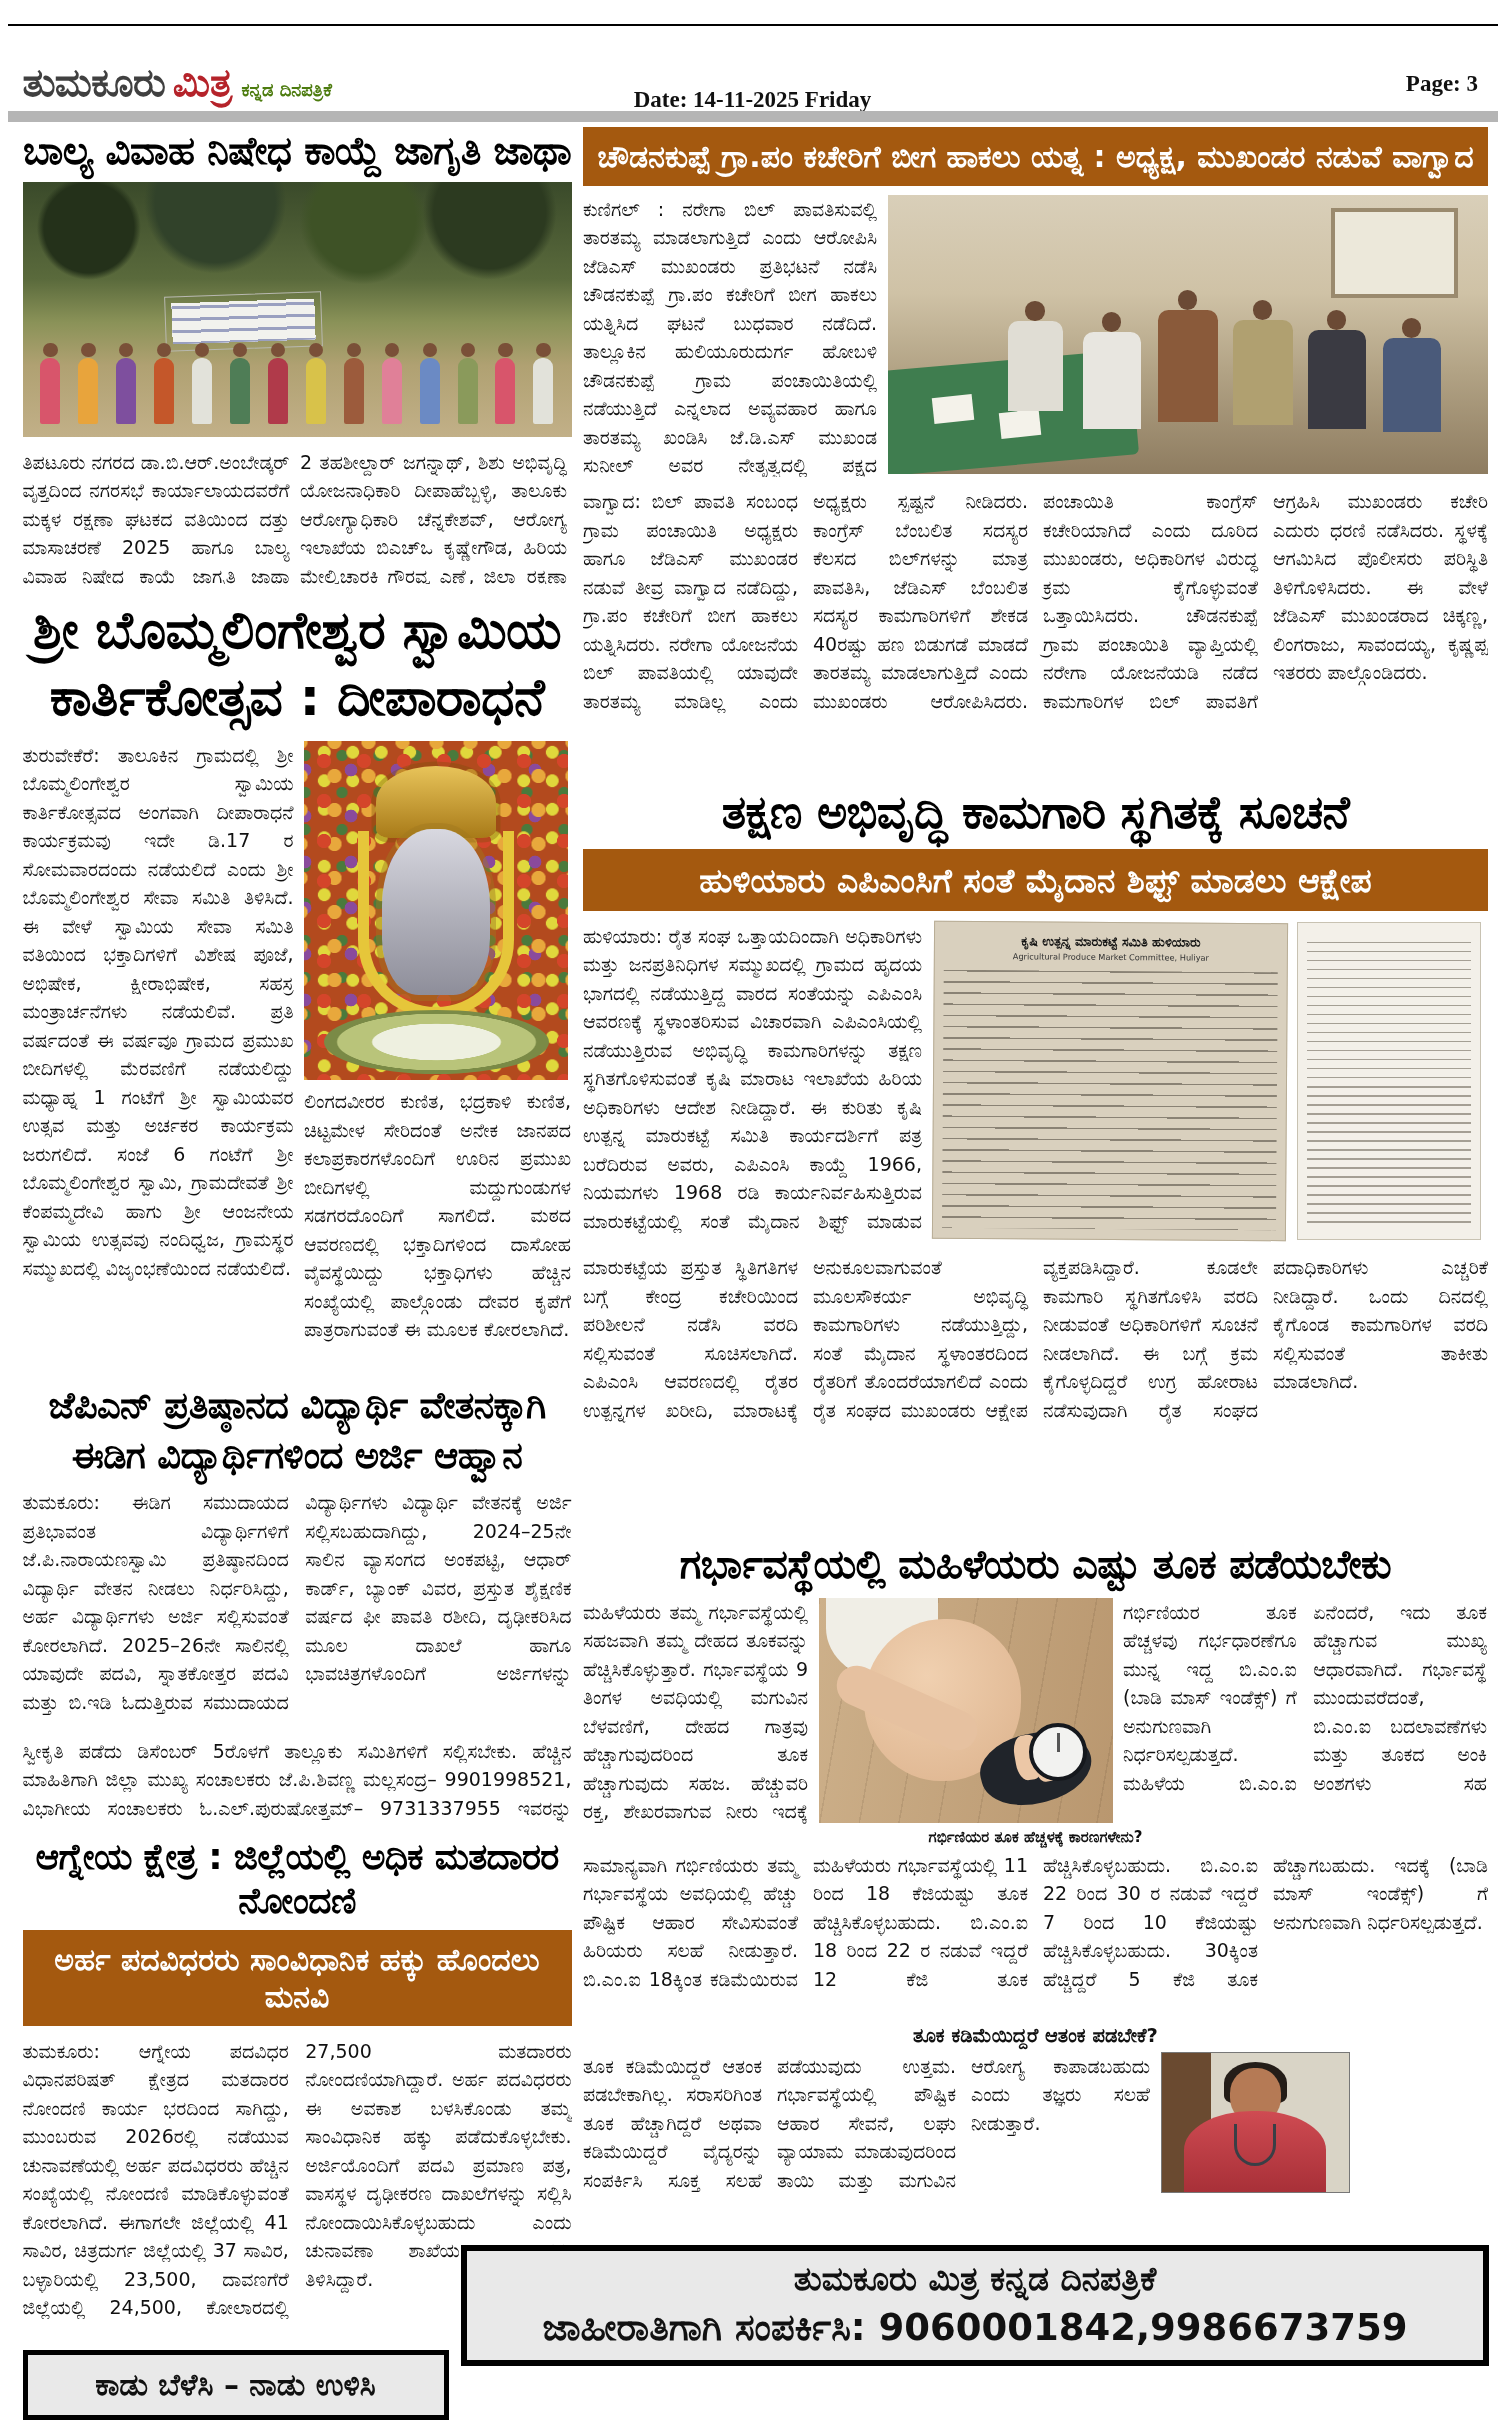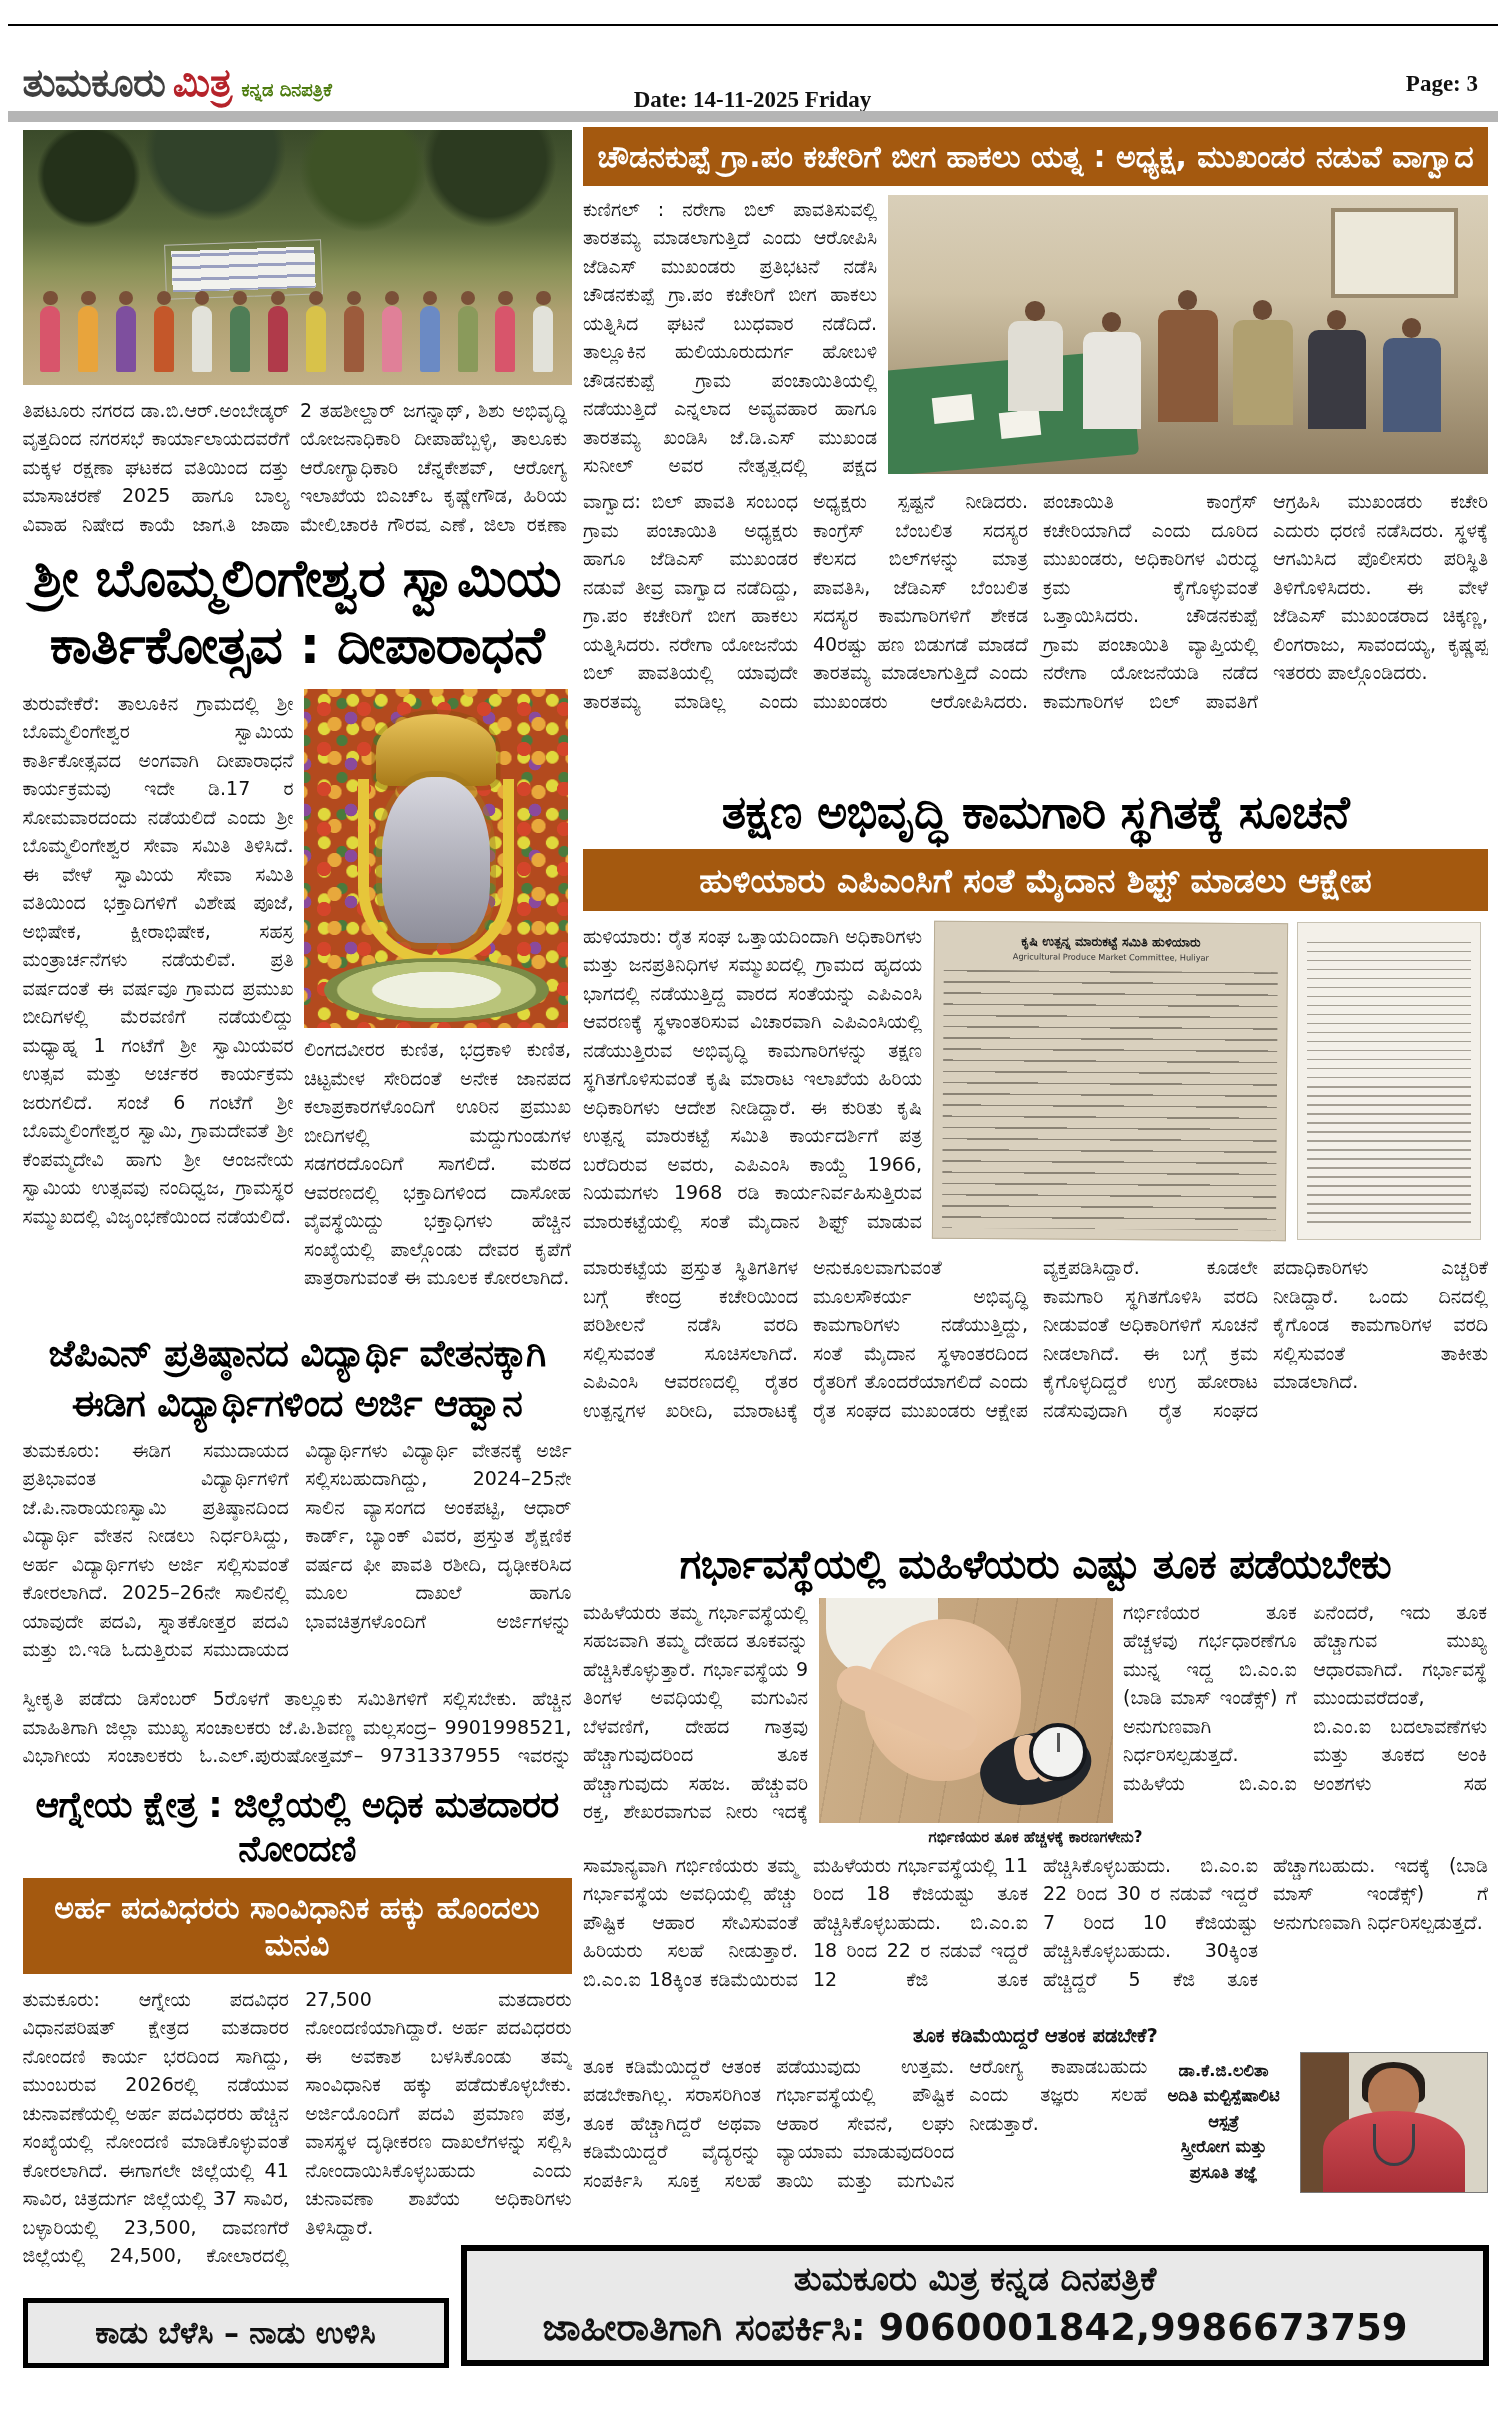--- a/index.html
+++ b/index.html
@@ -119,20 +119,21 @@
   <div class="masthead">
     <span class="black">ತುಮಕೂರು</span><span class="red">ಮಿತ್ರ</span><span class="tag">ಕನ್ನಡ ದಿನಪತ್ರಿಕೆ</span>
   </div>
   <div class="hdate">Date: 14-11-2025  Friday</div>
   <div class="hpage">Page: 3</div>
 </div>
 <div class="graybar"></div>
 
 <div class="col-left">
 
+  <div class="hl hl-jatha">ಬಾಲ್ಯ ವಿವಾಹ ನಿಷೇಧ ಕಾಯ್ದೆ ಜಾಗೃತಿ ಜಾಥಾ</div>
 
   <div class="photo photo-rally">
     <div class="rally-banner"></div>
     <div class="crowd">
       <div class="person" style="background:#d8556b"></div>
         <div class="person" style="background:#e8a43c"></div>
       <div class="person" style="background:#7e4f9e"></div>
         <div class="person" style="background:#c4572a"></div>
       <div class="person" style="background:#e2e2da"></div>
         <div class="person" style="background:#4f7d56"></div>
@@ -237,27 +238,20 @@
     </div>
     <div class="body-txt cols2" style="width:364px; height:226px;">ಗರ್ಭಿಣಿಯರ ತೂಕ ಹೆಚ್ಚಳವು ಗರ್ಭಧಾರಣೆಗೂ ಮುನ್ನ ಇದ್ದ ಬಿ.ಎಂ.ಐ (ಬಾಡಿ ಮಾಸ್ ಇಂಡೆಕ್ಸ್) ಗೆ ಅನುಗುಣವಾಗಿ ನಿರ್ಧರಿಸಲ್ಪಡುತ್ತದೆ. ಮಹಿಳೆಯ ಬಿ.ಎಂ.ಐ ಏನೆಂದರೆ, ಇದು ತೂಕ ಹೆಚ್ಚಾಗುವ ಮುಖ್ಯ ಆಧಾರವಾಗಿದೆ. ಗರ್ಭಾವಸ್ಥೆ ಮುಂದುವರೆದಂತೆ, ಬಿ.ಎಂ.ಐ ಬದಲಾವಣೆಗಳು ಮತ್ತು ತೂಕದ ಅಂಕಿ ಅಂಶಗಳು ಸಹ ಬದಲಾಗುತ್ತವೆ. ಗರ್ಭಿಣಿಯರ ತೂಕ ಹೆಚ್ಚಳಗಳು ಹಂತ ಹಂತವಾಗಿ ಆಗಬೇಕು ಎಂದು ವೈದ್ಯರು ಸಲಹೆ ನೀಡುತ್ತಾರೆ.</div>
   </div>
 
   <div class="subq" style="font-size:15px;">ಗರ್ಭಿಣಿಯರ ತೂಕ ಹೆಚ್ಚಳಕ್ಕೆ ಕಾರಣಗಳೇನು?</div>
   <div class="body-txt cols4" style="height:169px;">ಸಾಮಾನ್ಯವಾಗಿ ಗರ್ಭಿಣಿಯರು ತಮ್ಮ ಗರ್ಭಾವಸ್ಥೆಯ ಅವಧಿಯಲ್ಲಿ ಹೆಚ್ಚು ಪೌಷ್ಟಿಕ ಆಹಾರ ಸೇವಿಸುವಂತೆ ಹಿರಿಯರು ಸಲಹೆ ನೀಡುತ್ತಾರೆ. ಬಿ.ಎಂ.ಐ 18ಕ್ಕಿಂತ ಕಡಿಮೆಯಿರುವ ಮಹಿಳೆಯರು ಗರ್ಭಾವಸ್ಥೆಯಲ್ಲಿ 11 ರಿಂದ 18 ಕೆಜಿಯಷ್ಟು ತೂಕ ಹೆಚ್ಚಿಸಿಕೊಳ್ಳಬಹುದು. ಬಿ.ಎಂ.ಐ 18 ರಿಂದ 22 ರ ನಡುವೆ ಇದ್ದರೆ 12 ಕೆಜಿ ತೂಕ ಹೆಚ್ಚಿಸಿಕೊಳ್ಳಬಹುದು. ಬಿ.ಎಂ.ಐ 22 ರಿಂದ 30 ರ ನಡುವೆ ಇದ್ದರೆ 7 ರಿಂದ 10 ಕೆಜಿಯಷ್ಟು ಹೆಚ್ಚಿಸಿಕೊಳ್ಳಬಹುದು. 30ಕ್ಕಿಂತ ಹೆಚ್ಚಿದ್ದರೆ 5 ಕೆಜಿ ತೂಕ ಹೆಚ್ಚಾಗಬಹುದು. ಇದಕ್ಕೆ (ಬಾಡಿ ಮಾಸ್ ಇಂಡೆಕ್ಸ್) ಗೆ ಅನುಗುಣವಾಗಿ ನಿರ್ಧರಿಸಲ್ಪಡುತ್ತದೆ.</div>
   <div class="subq" style="font-size:19.5px;">ತೂಕ ಕಡಿಮೆಯಿದ್ದರೆ ಆತಂಕ ಪಡಬೇಕೆ?</div>
 
   <div class="flexrow" style="height:144px;">
     <div class="body-txt cols3" style="width:567px; height:144px;">ತೂಕ ಕಡಿಮೆಯಿದ್ದರೆ ಆತಂಕ ಪಡಬೇಕಾಗಿಲ್ಲ. ಸರಾಸರಿಗಿಂತ ತೂಕ ಹೆಚ್ಚಾಗಿದ್ದರೆ ಅಥವಾ ಕಡಿಮೆಯಿದ್ದರೆ ವೈದ್ಯರನ್ನು ಸಂಪರ್ಕಿಸಿ ಸೂಕ್ತ ಸಲಹೆ ಪಡೆಯುವುದು ಉತ್ತಮ. ಗರ್ಭಾವಸ್ಥೆಯಲ್ಲಿ ಪೌಷ್ಟಿಕ ಆಹಾರ ಸೇವನೆ, ಲಘು ವ್ಯಾಯಾಮ ಮಾಡುವುದರಿಂದ ತಾಯಿ ಮತ್ತು ಮಗುವಿನ ಆರೋಗ್ಯ ಕಾಪಾಡಬಹುದು ಎಂದು ತಜ್ಞರು ಸಲಹೆ ನೀಡುತ್ತಾರೆ.</div>
-    <div class="caption-doc">
-      <div>ಡಾ.ಕೆ.ಜಿ.ಲಲಿತಾ</div>
-      <div>ಅದಿತಿ ಮಲ್ಟಿಸ್ಪೆಷಾಲಿಟಿ</div>
-      <div>ಆಸ್ಪತ್ರೆ</div>
-      <div>ಸ್ತ್ರೀರೋಗ ಮತ್ತು</div>
-      <div>ಪ್ರಸೂತಿ ತಜ್ಞೆ</div>
-    </div>
     <div class="photo photo-doctor">
       <div class="dr-hair"></div>
       <div class="dr-head"></div>
       <div class="dr-body"></div>
       <div class="dr-steth"></div>
     </div>
   </div>
 </div>
 
 <div class="ad-box">

